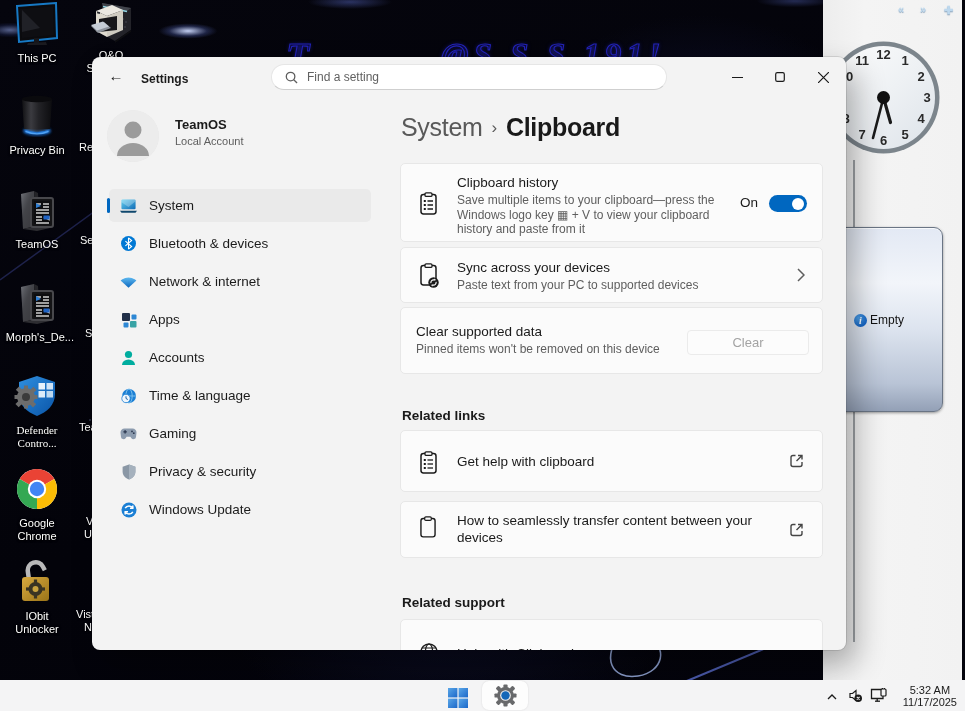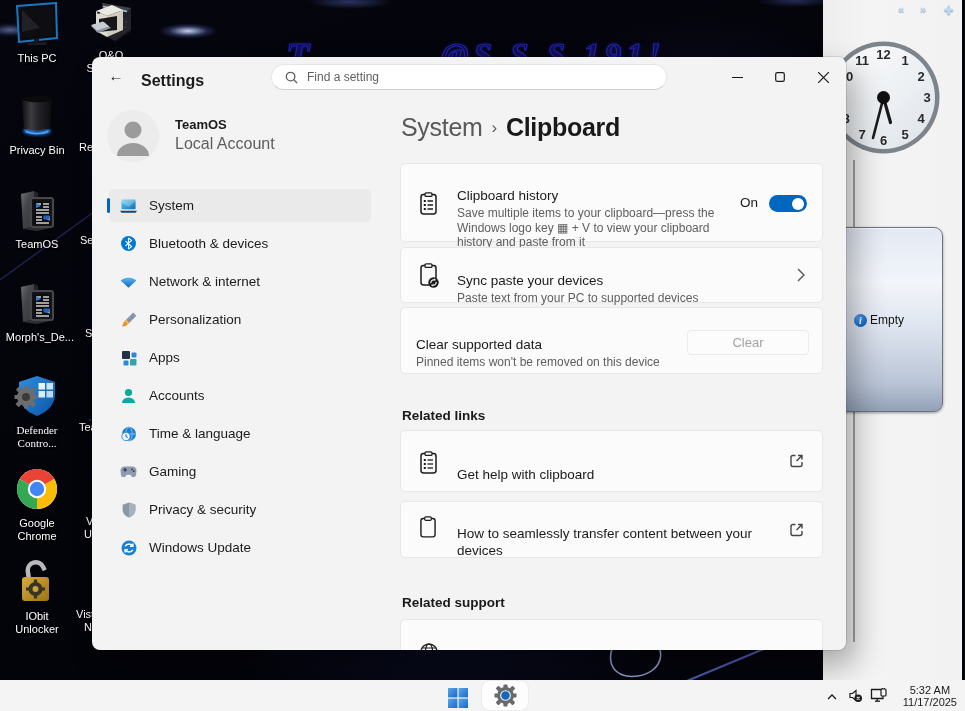--- a/index.html
+++ b/index.html
@@ -79,39 +79,39 @@
 
 
 #win {
   position:absolute; left:92px; top:57px; width:754px; height:593px;
   background:#f3f3f3; border-radius:8px; overflow:hidden;
   box-shadow:10px 14px 30px rgba(0,0,0,.30), 0 0 0 1px rgba(0,0,0,.10);
   color:#1b1b1b;
 }
 #titlebar { position:absolute; left:0; top:0; width:100%; height:40px; }
 #backbtn { position:absolute; left:12px; top:10px; width:24px; height:22px; font-size:15px; color:#1b1b1b; text-align:center; }
-#wtitle { position:absolute; left:49px; top:15px; font-size:16px; font-weight:bold; color:#1b1b1b; }
+#wtitle { position:absolute; left:49px; top:15px; font-size:12px; font-weight:bold; color:#1b1b1b; }
 #searchbox {
   position:absolute; left:179px; top:7px; width:396px; height:26px;
   background:#fff; border:1px solid #e6e6e6; border-bottom-color:#cfcfcf; border-radius:13px;
   display:flex; align-items:center; font-size:12px; color:#616161;
 }
 #searchbox svg { margin-left:13px; margin-right:9px; }
 .capbtn { position:absolute; top:0; width:44px; height:40px; display:flex; align-items:center; justify-content:center; }
 
 
 #userrow { position:absolute; left:15px; top:53px; }
 #avatar {
   width:52px; height:52px; border-radius:50%;
   background:radial-gradient(circle at 50% 40%, #f3f3f3 55%, #e9e9e9);
   background-color:#eee; position:relative; overflow:hidden;
   box-shadow:inset 0 0 0 1px rgba(0,0,0,.05);
 }
 #uname { position:absolute; left:68px; top:7px; font-size:13px; font-weight:bold; white-space:nowrap; }
-#uacct { position:absolute; left:68px; top:25px; font-size:16px; color:#5d5d5d; white-space:nowrap; }
+#uacct { position:absolute; left:68px; top:25px; font-size:11px; color:#5d5d5d; white-space:nowrap; }
 
 #nav { position:absolute; left:17px; top:132px; width:262px; }
 .nrow { position:relative; height:33px; margin-bottom:5px; border-radius:5px; display:flex; align-items:center; }
 .nrow.sel { background:#eaeaea; }
 .nrow.sel::before {
   content:""; position:absolute; left:-2px; top:9px; width:3px; height:15px;
   border-radius:2px; background:#0067c0;
 }
 .nrow .nicon { width:17px; height:17px; margin-left:11px; display:flex; align-items:center; justify-content:center; }
 .nrow .ntext { margin-left:12px; font-size:13.5px; color:#1b1b1b; }
@@ -119,21 +119,21 @@
 #crumb .gray { color:#595959; }
 #crumb .sep { color:#5a5a5a; font-size:17px; position:relative; top:-3px; margin:0 9px; }
 #crumb b { color:#191919; font-weight:bold; }
 
 .card {
   position:absolute; left:308px; width:423px;
   background:#fbfbfb; border:1px solid #e7e7e7; border-radius:5px;
 }
 .cicon { position:absolute; left:19px; }
 .ctext { position:absolute; left:56px; }
-.ctitle { font-size:13.5px; color:#1a1a1a;margin-top:13px; }
+.ctitle { font-size:13.5px; color:#1a1a1a; }
 .cdesc { font-size:12px; color:#5e5e5e; line-height:14.5px; margin-top:3px; }
 .seclabel { position:absolute; left:310px; font-size:13.5px; font-weight:bold; color:#1a1a1a; }
 
 #toggle {
   position:absolute; left:368px; top:31px; width:38px; height:17px;
   background:#0067c0; border-radius:9px;
 }
 #toggle::after {
   content:""; position:absolute; right:3px; top:2.5px; width:12px; height:12px;
   border-radius:50%; background:#fff;
@@ -466,30 +466,20 @@
               </defs>
           <path d="M8.5 12.8 L 0.6 5.6 a 11.5 11.5 0 0 1 15.8 0 z" fill="url(#wifigr)"></path>
           <path d="M2.8 3.8 a 9.5 9.5 0 0 1 11.4 0" fill="none" stroke="rgba(255,255,255,.45)" stroke-width=".8"></path>
         </svg>
           </span>
           <span class="ntext">Network &amp; internet</span>
       </div>
       <div class="nrow">
         <span class="nicon">
             <svg width="16" height="16" viewBox="0 0 16 16">
-          <path d="M12.2 0.6 L 15.4 3.8 L 8.2 11 L 5 7.8 Z" fill="#8495ab"></path>
-          <path d="M5 7.8 L 8.2 11 L 5.4 13.6 Q 2.8 15.4 0.8 13.8 Q 2.4 12.6 2.4 10.4 Z" fill="#e8912d"></path>
-          <path d="M5 7.8 L 8.2 11 L 6.8 12.3 L 3.7 9.1 Z" fill="#f4b457"></path>
-        </svg>
-          </span>
-          <span class="ntext">Personalization</span>
-      </div>
-      <div class="nrow">
-        <span class="nicon">
-            <svg width="16" height="16" viewBox="0 0 16 16">
           <rect x="1" y="1" width="8" height="8" rx="1" fill="#223049"></rect>
           <rect x="10.5" y="2.5" width="5" height="5" rx="1" fill="#2d87d4"></rect>
           <rect x="2.5" y="10.5" width="5" height="5" rx="1" fill="#2d87d4"></rect>
           <rect x="9" y="9" width="6.5" height="6.5" rx="1" fill="#38a3a5"></rect>
         </svg>
           </span>
           <span class="ntext">Apps</span>
       </div>
       <div class="nrow">
         <span class="nicon">
@@ -576,21 +566,21 @@
       <svg class="cicon" style="top:15px;" width="20" height="26" viewBox="0 0 20 26">
         <rect x="1" y="2.5" width="15" height="19.5" rx="2.4" fill="none" stroke="#1b1b1b" stroke-width="1.5"></rect>
         <rect x="5" y="0.8" width="7" height="3.6" rx="1.2" fill="#fbfbfb" stroke="#1b1b1b" stroke-width="1.3"></rect>
         <circle cx="13.5" cy="19.5" r="5.2" fill="#1b1b1b"></circle>
         <path d="M10.9 20.1 a 2.7 2.7 0 0 1 3.2 -3.2" fill="none" stroke="#fbfbfb" stroke-width="1.15"></path>
         <path d="M16.1 18.9 a 2.7 2.7 0 0 1 -3.2 3.2" fill="none" stroke="#fbfbfb" stroke-width="1.15"></path>
         <path d="M14.3 15.5 l 1.8 1.6 l -2.2 .7 z" fill="#fbfbfb"></path>
         <path d="M12.7 23.5 l -1.8 -1.6 l 2.2 -.7 z" fill="#fbfbfb"></path>
       </svg>
       <div class="ctext" style="top:12px;">
-        <div class="ctitle">Sync paste your devices</div>
+        <div class="ctitle">Sync across your devices</div>
         <div class="cdesc">Paste text from your PC to supported devices</div>
       </div>
       <svg class="chevr" width="8" height="14" viewBox="0 0 8 14">
           <path d="M1 1 L 7 7 L 1 13" fill="none" stroke="#5e5e5e" stroke-width="1.5"></path>
         </svg>
     </div>
 
     <div class="card" style="top:250px; height:67px;">
       <div class="ctext" style="left:15px; top:16px;">
         <div class="ctitle">Clear supported data</div>

